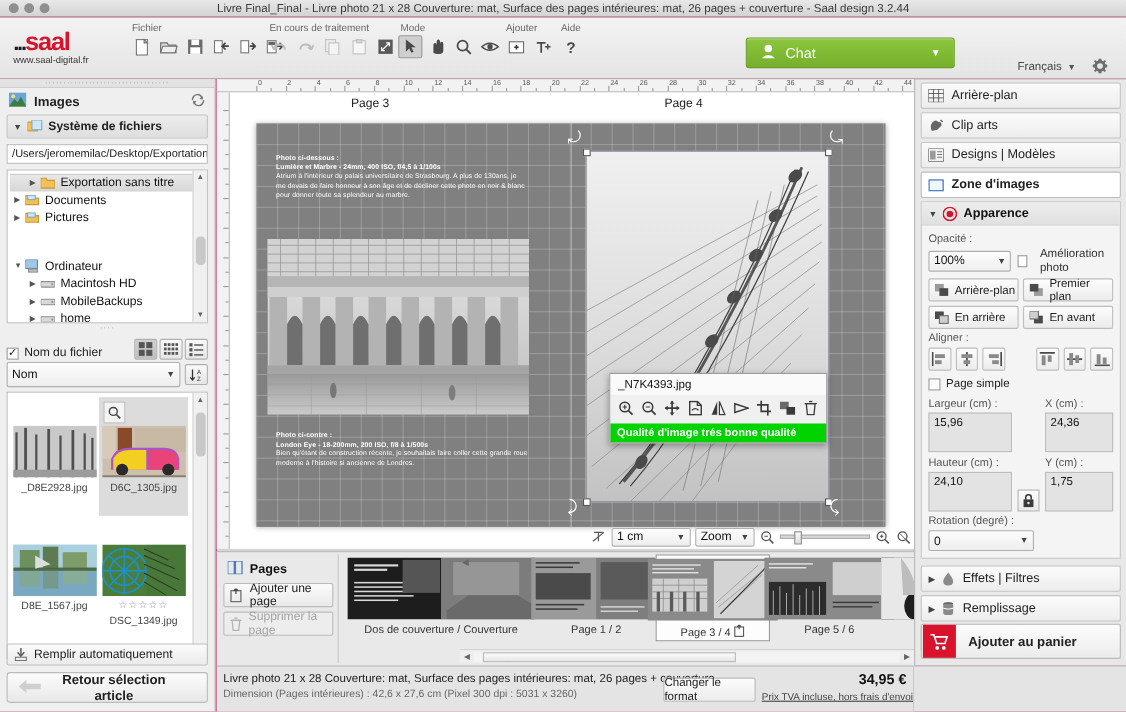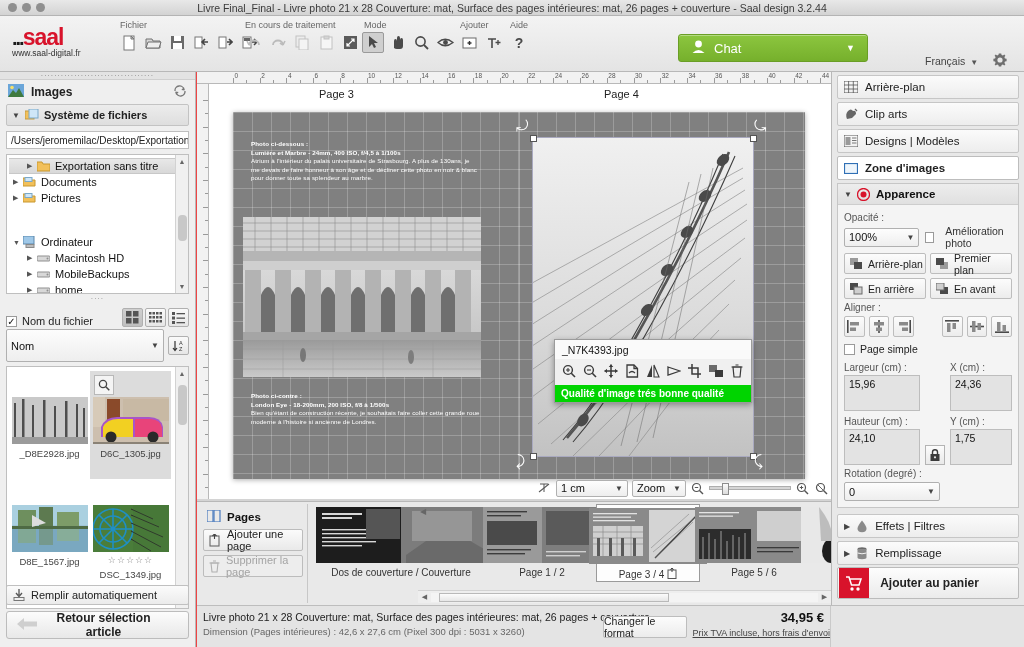--- a/index.html
+++ b/index.html
@@ -6,21 +6,21 @@
   * { box-sizing: border-box; }
   html, body {
     margin: 0; padding: 0;
     width: 1024px; height: 647px;
     overflow: hidden;
     font-family: "Liberation Sans", sans-serif;
     font-size: 11px;
     color: #333;
     background: #d9d9d9;
   }
-  #app { position: relative; width: 1024px; height: 647px; background: #ef4444; }
+  #app { position: relative; width: 1024px; height: 647px; background: #be185d; }
 
   
   .titlebar {
     position: absolute; top: 0; left: 0; width: 1024px; height: 16px;
     background: linear-gradient(#e8e8e8, #d3d3d3);
     border-bottom: 1px solid #b4b4b4;
     display: flex; align-items: center;
   }
   .win-dots { display: flex; gap: 5px; margin-left: 8px; }
   .win-dots i { width: 9px; height: 9px; border-radius: 50%; background: #8f8f8f; display: block; }
@@ -114,21 +114,21 @@
          align-items:center; justify-content:center; margin-right: 5px; }
   .chk.on::after { content:"✓"; font-size: 10px; color: #111; line-height: 9px;}
   .viewrow .lbl { font-size: 11px; color: #222; }
   .vbtns { margin-left: auto; display: flex; gap: 2px; }
   .vbtn { width: 21px; height: 19px; border: 1px solid #b0b0b0; background: linear-gradient(#fafafa,#e6e6e6);
           border-radius: 2px; display:flex;align-items:center;justify-content:center; cursor:pointer;}
   .vbtn.sel { background: linear-gradient(#d0d0d0,#bfbfbf); }
 
   .sortrow { display: flex; align-items: center; padding: 0 6px; gap: 4px; margin-top: 2px;}
   .combo {
-    height: 33px; background: linear-gradient(#fdfdfd,#eeeeee); border: 1px solid #b0b0b0; border-radius: 2px;
+    height: 23px; background: linear-gradient(#fdfdfd,#eeeeee); border: 1px solid #b0b0b0; border-radius: 2px;
     display: flex; align-items: center; padding: 0 4px; font-size: 11px; color: #111; cursor: pointer;
   }
   .combo .arr { margin-left: auto; font-size: 8px; color: #444; }
   .sortrow .combo { flex: 1; }
   .sortbtn { width: 21px; height: 19px; border: 1px solid #b0b0b0; background: linear-gradient(#fafafa,#e6e6e6);
              border-radius:2px; display:flex;align-items:center;justify-content:center; font-size:9px; cursor:pointer;}
 
   .thumbbox {
     margin: 4px 6px 0 6px; background: #fff; border: 1px solid #bfbfbf;
     height: 243px; position: relative; overflow: hidden;

